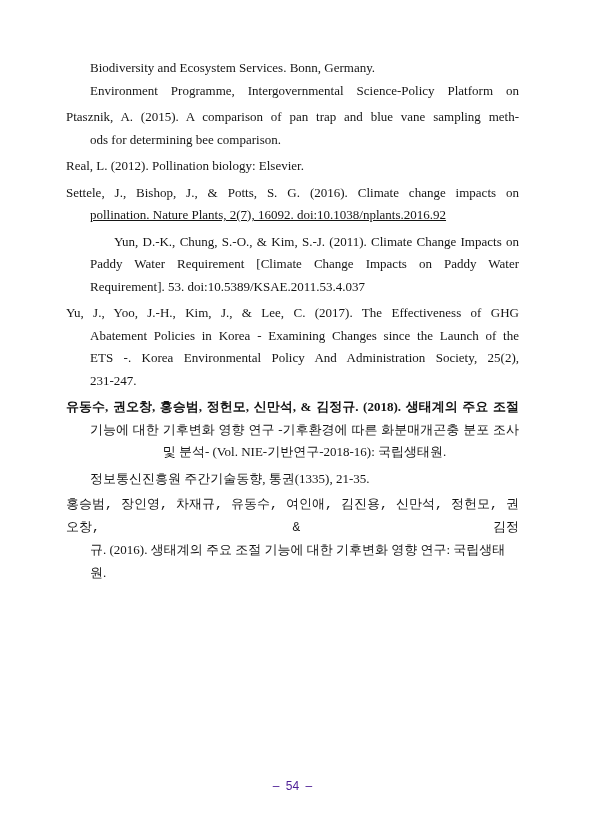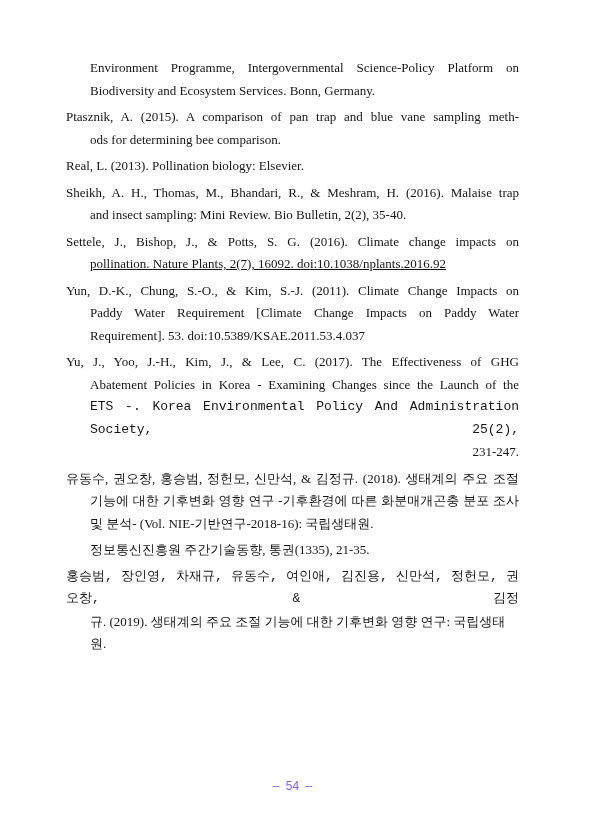--- a/index.html
+++ b/index.html
@@ -41,78 +41,74 @@
     padding-left: 24px;
   }
   .footer {
     position: absolute;
     left: 66px;
     top: 779px;
     width: 453px;
     text-align: center;
     font-family: "Liberation Sans", "DejaVu Sans", sans-serif;
     font-size: 12px;
-    color: #8b5cf6;
+    color: #4c1d95;
     word-spacing: 3px;
   }
 </style>
 </head>
 <body>
 
 <div class="page">
   <div class="content">
 
     <p class="ref">
+      <span class="ln ind" style="display: block;">Biodiversity and Ecosystem Services. Bonn, Germany.</span>
       <span class="ln ind j" style="display: block;">Environment Programme, Intergovernmental Science-Policy Platform on</span>
-      <span class="ln ind" style="display: block;">Biodiversity and Ecosystem Services. Bonn, Germany.</span>
     </p>
 
     <p class="ref">
       <span class="ln j" style="display: block;">Ptasznik, A. (2015). A comparison of pan trap and blue vane sampling meth-</span>
       <span class="ln ind" style="display: block;">ods for determining bee comparison.</span>
     </p>
 
     <p class="ref">
-      <span class="ln" style="display: block;">Real, L. (2013). Pollination biology: Elsevier.</span>
+      <span class="ln" style="display: block;">Real, L. (2012). Pollination biology: Elsevier.</span>
     </p>
 
-    <p class="ref">
-      <span class="ln j" style="display: block;">Sheikh, A. H., Thomas, M., Bhandari, R., &amp; Meshram, H. (2016). Malaise trap</span>
-      <span class="ln ind" style="display: block;">and insect sampling: Mini Review. Bio Bulletin, 2(2), 35-40.</span>
-    </p>
 
     <p class="ref">
       <span class="ln j" style="display: block;">Settele, J., Bishop, J., &amp; Potts, S. G. (2016). Climate change impacts on</span>
       <span class="ln ind" style="display: block; text-decoration: underline;">pollination. Nature Plants, 2(7), 16092. doi:10.1038/nplants.2016.92</span>
     </p>
 
     <p class="ref">
-      <span class="ln j" style="display: block;">Yun, D.-K., Chung, S.-O., &amp; Kim, S.-J. (2011). Climate Change Impacts on</span>
+      <span class="ln j" style="display: block; margin-left: 48px;">Yun, D.-K., Chung, S.-O., &amp; Kim, S.-J. (2011). Climate Change Impacts on</span>
       <span class="ln ind j" style="display: block;">Paddy Water Requirement [Climate Change Impacts on Paddy Water</span>
       <span class="ln ind" style="display: block;">Requirement]. 53. doi:10.5389/KSAE.2011.53.4.037</span>
     </p>
 
     <p class="ref">
       <span class="ln j" style="display: block;">Yu, J., Yoo, J.-H., Kim, J., &amp; Lee, C. (2017). The Effectiveness of GHG</span>
       <span class="ln ind j" style="display: block;">Abatement Policies in Korea - Examining Changes since the Launch of the</span>
-      <span class="ln ind j" style="display: block; font-family: Liberation Mono, monospace;">ETS -. Korea Environmental Policy And Administration Society, 25(2),</span>
-      <span class="ln ind" style="display: block; text-align: right;">231-247.</span>
+      <span class="ln ind j" style="display: block;">ETS -. Korea Environmental Policy And Administration Society, 25(2),</span>
+      <span class="ln ind" style="display: block;">231-247.</span>
     </p>
 
     <p class="ref">
-      <span class="ln j" style="display: block;">유동수, 권오창, 홍승범, 정헌모, 신만석, &amp; 김정규. (2018). 생태계의 주요 조절</span>
+      <span class="ln j" style="display: block; font-weight: bold;">유동수, 권오창, 홍승범, 정헌모, 신만석, &amp; 김정규. (2018). 생태계의 주요 조절</span>
       <span class="ln ind j" style="display: block;">기능에 대한 기후변화 영향 연구 -기후환경에 따른 화분매개곤충 분포 조사</span>
-      <span class="ln ind" style="display: block;">및 분석- (Vol. NIE-기반연구-2018-16): 국립생태원.</span>
+      <span class="ln ind" style="display: block; text-align: center;">및 분석- (Vol. NIE-기반연구-2018-16): 국립생태원.</span>
     </p>
 
     <p class="ref">
       <span class="ln ind" style="display: block;">정보통신진흥원 주간기술동향, 통권(1335), 21-35.</span>
     </p>
 
     <p class="ref">
       <span class="ln j" style="display: block; font-family: Liberation Mono, monospace;">홍승범, 장인영, 차재규, 유동수, 여인애, 김진용, 신만석, 정헌모, 권오창, &amp; 김정</span>
-      <span class="ln ind" style="display: block;">규. (2019). 생태계의 주요 조절 기능에 대한 기후변화 영향 연구: 국립생태원.</span>
+      <span class="ln ind" style="display: block;">규. (2016). 생태계의 주요 조절 기능에 대한 기후변화 영향 연구: 국립생태원.</span>
     </p>
 
   </div>
 
   <div class="footer">– 54 –</div>
 </div>
 
 </body></html>

